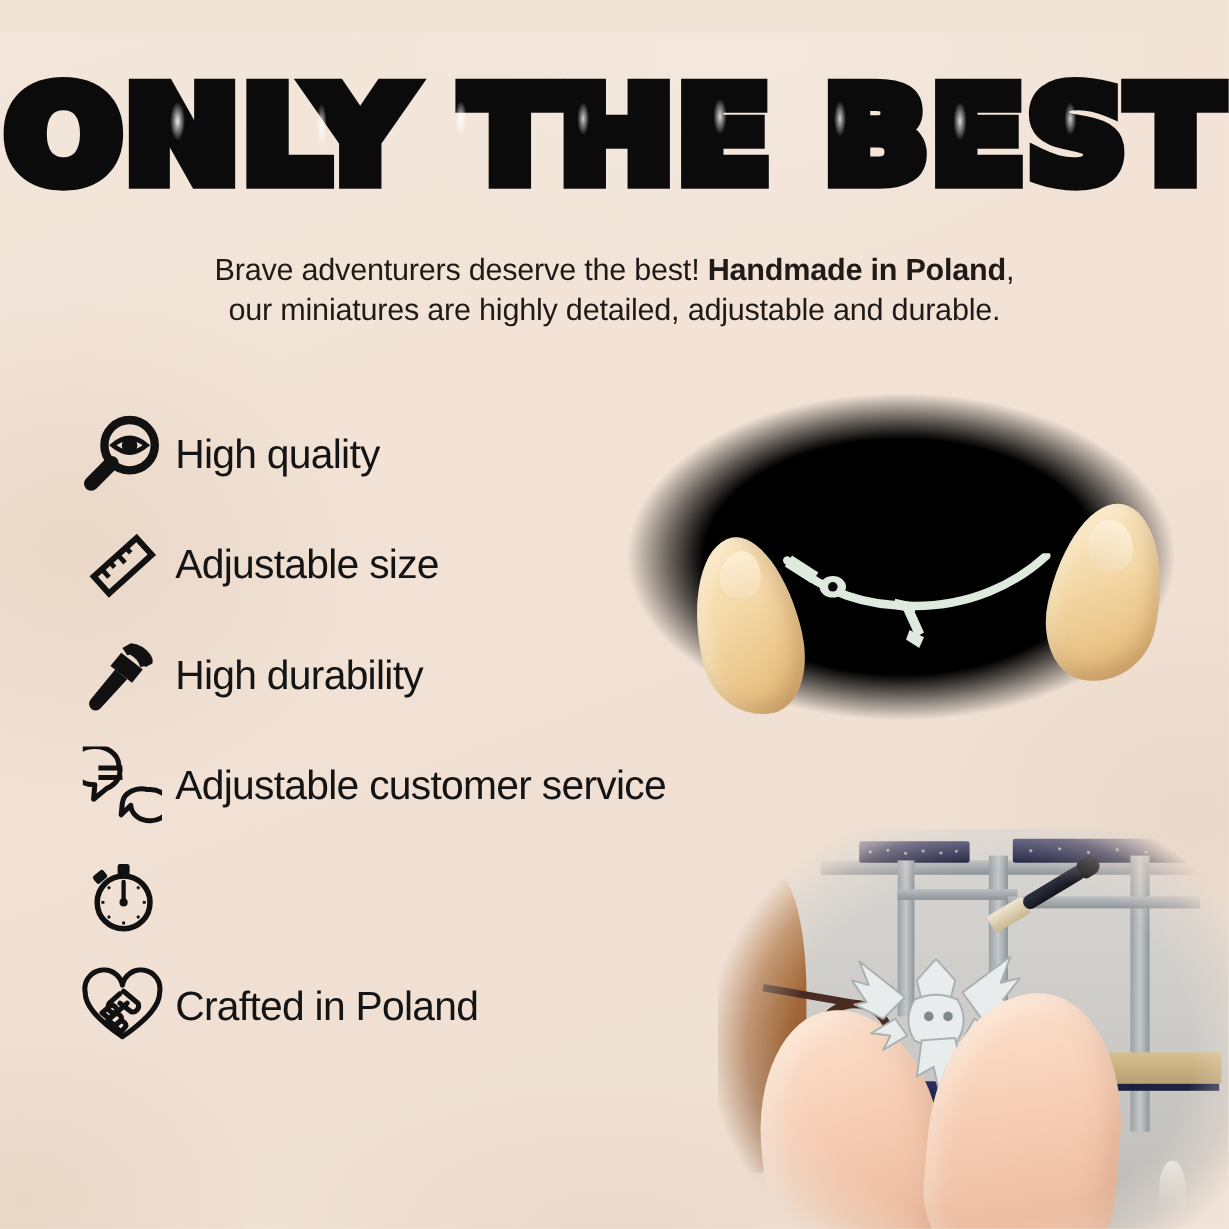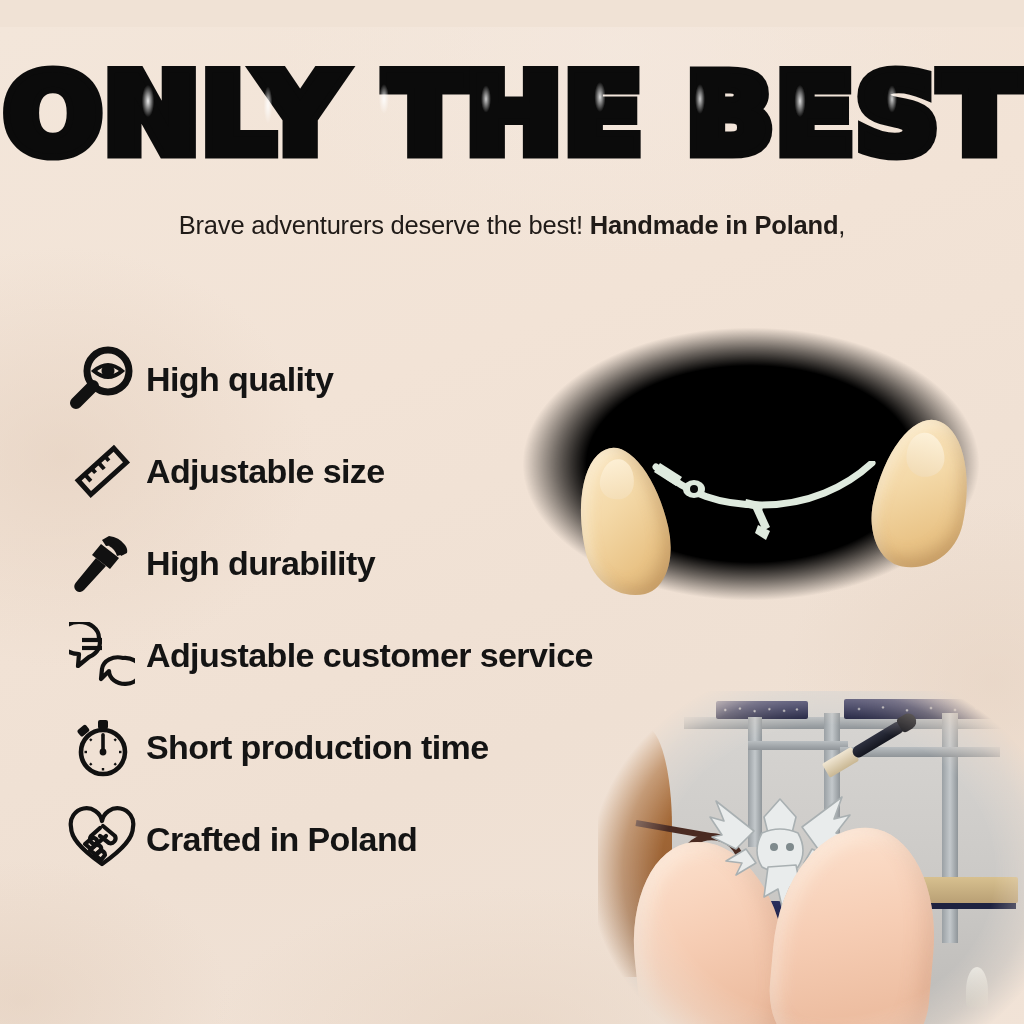--- a/index.html
+++ b/index.html
@@ -77,21 +77,21 @@
     display:flex;align-items:center;
   }
   .f-icon{
     width:80px;height:80px;
     flex:0 0 80px;
     display:flex;align-items:center;justify-content:center;
   }
   .f-icon svg{display:block;}
   .f-label{
     font-size:34px;
-    font-weight:700;
+    font-weight:400;
     color:#141414;
     letter-spacing:-.6px;
     white-space:nowrap;
     margin-left:4px;
   }
 
   
   .photo-top{
     position:absolute;
     left:508px;top:282px;width:486px;height:310px;
@@ -207,20 +207,21 @@
 
 <div id="poster">
 
   <div class="title-wrap">
     <span class="title">ONLY THE BEST</span>
     <div class="title-gloss"></div>
   </div>
 
   <div class="subtitle">
     <span>Brave adventurers deserve the best! </span><b>Handmade in Poland</b><span>,</span><br>
+    <span>our miniatures are highly detailed, adjustable and durable.</span>
   </div>
 
   <div class="features">
 
     <div class="feature">
       <span class="f-icon">
         <svg width="66" height="66" viewBox="0 0 66 66">
           <g fill="none" stroke="#111" stroke-width="7">
             <circle cx="39" cy="25" r="21"></circle>
             <line x1="24" y1="40" x2="7" y2="57" stroke-width="12" stroke-linecap="round"></line>
@@ -293,21 +294,20 @@
             <line x1="52.5" y1="38" x2="50" y2="38"></line>
             <line x1="34" y1="56.5" x2="34" y2="54"></line>
             <line x1="15.5" y1="38" x2="18" y2="38"></line>
             <line x1="47" y1="25" x2="45.4" y2="26.6"></line>
             <line x1="47" y1="51" x2="45.4" y2="49.4"></line>
             <line x1="21" y1="51" x2="22.6" y2="49.4"></line>
             <line x1="21" y1="25" x2="22.6" y2="26.6"></line>
           </g>
         </svg>
       </span>
-      <span class="f-label">Short production time</span>
     </div>
 
     <div class="feature">
       <span class="f-icon">
         <svg width="70" height="66" viewBox="0 0 70 66">
           <g fill="none" stroke="#111" stroke-width="4.2" stroke-linejoin="round" stroke-linecap="round">
             <path d="M35 58 C 12 42 4 31 4 21 A15 15 0 0 1 35 15 A15 15 0 0 1 66 21 C 66 31 58 42 35 58 Z"></path>
             <path d="M33 22 l-9 8 a5 5 0 0 0 7 7 l8 -7"></path>
             <path d="M36 20 l12 10 a5 5 0 0 1 -6 7 l-9 -7"></path>
             <path d="M18 38 l7 -6 a4 4 0 0 1 5 5 l-6 6 z"></path>

